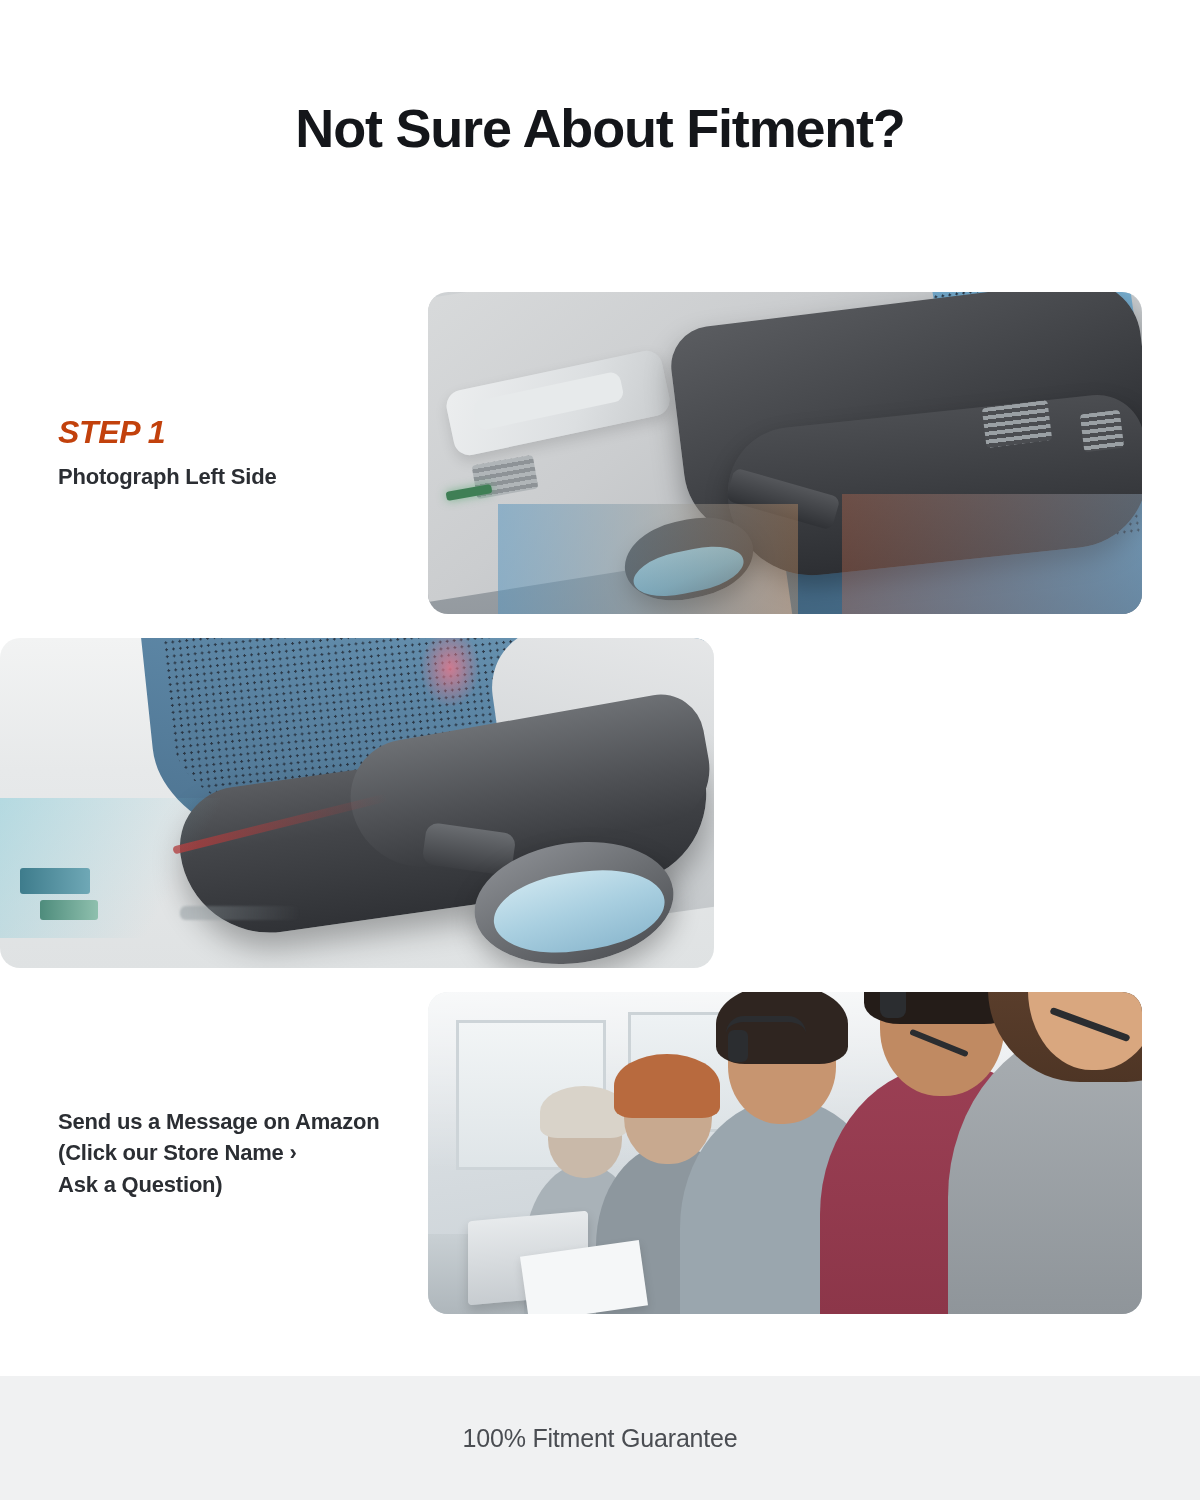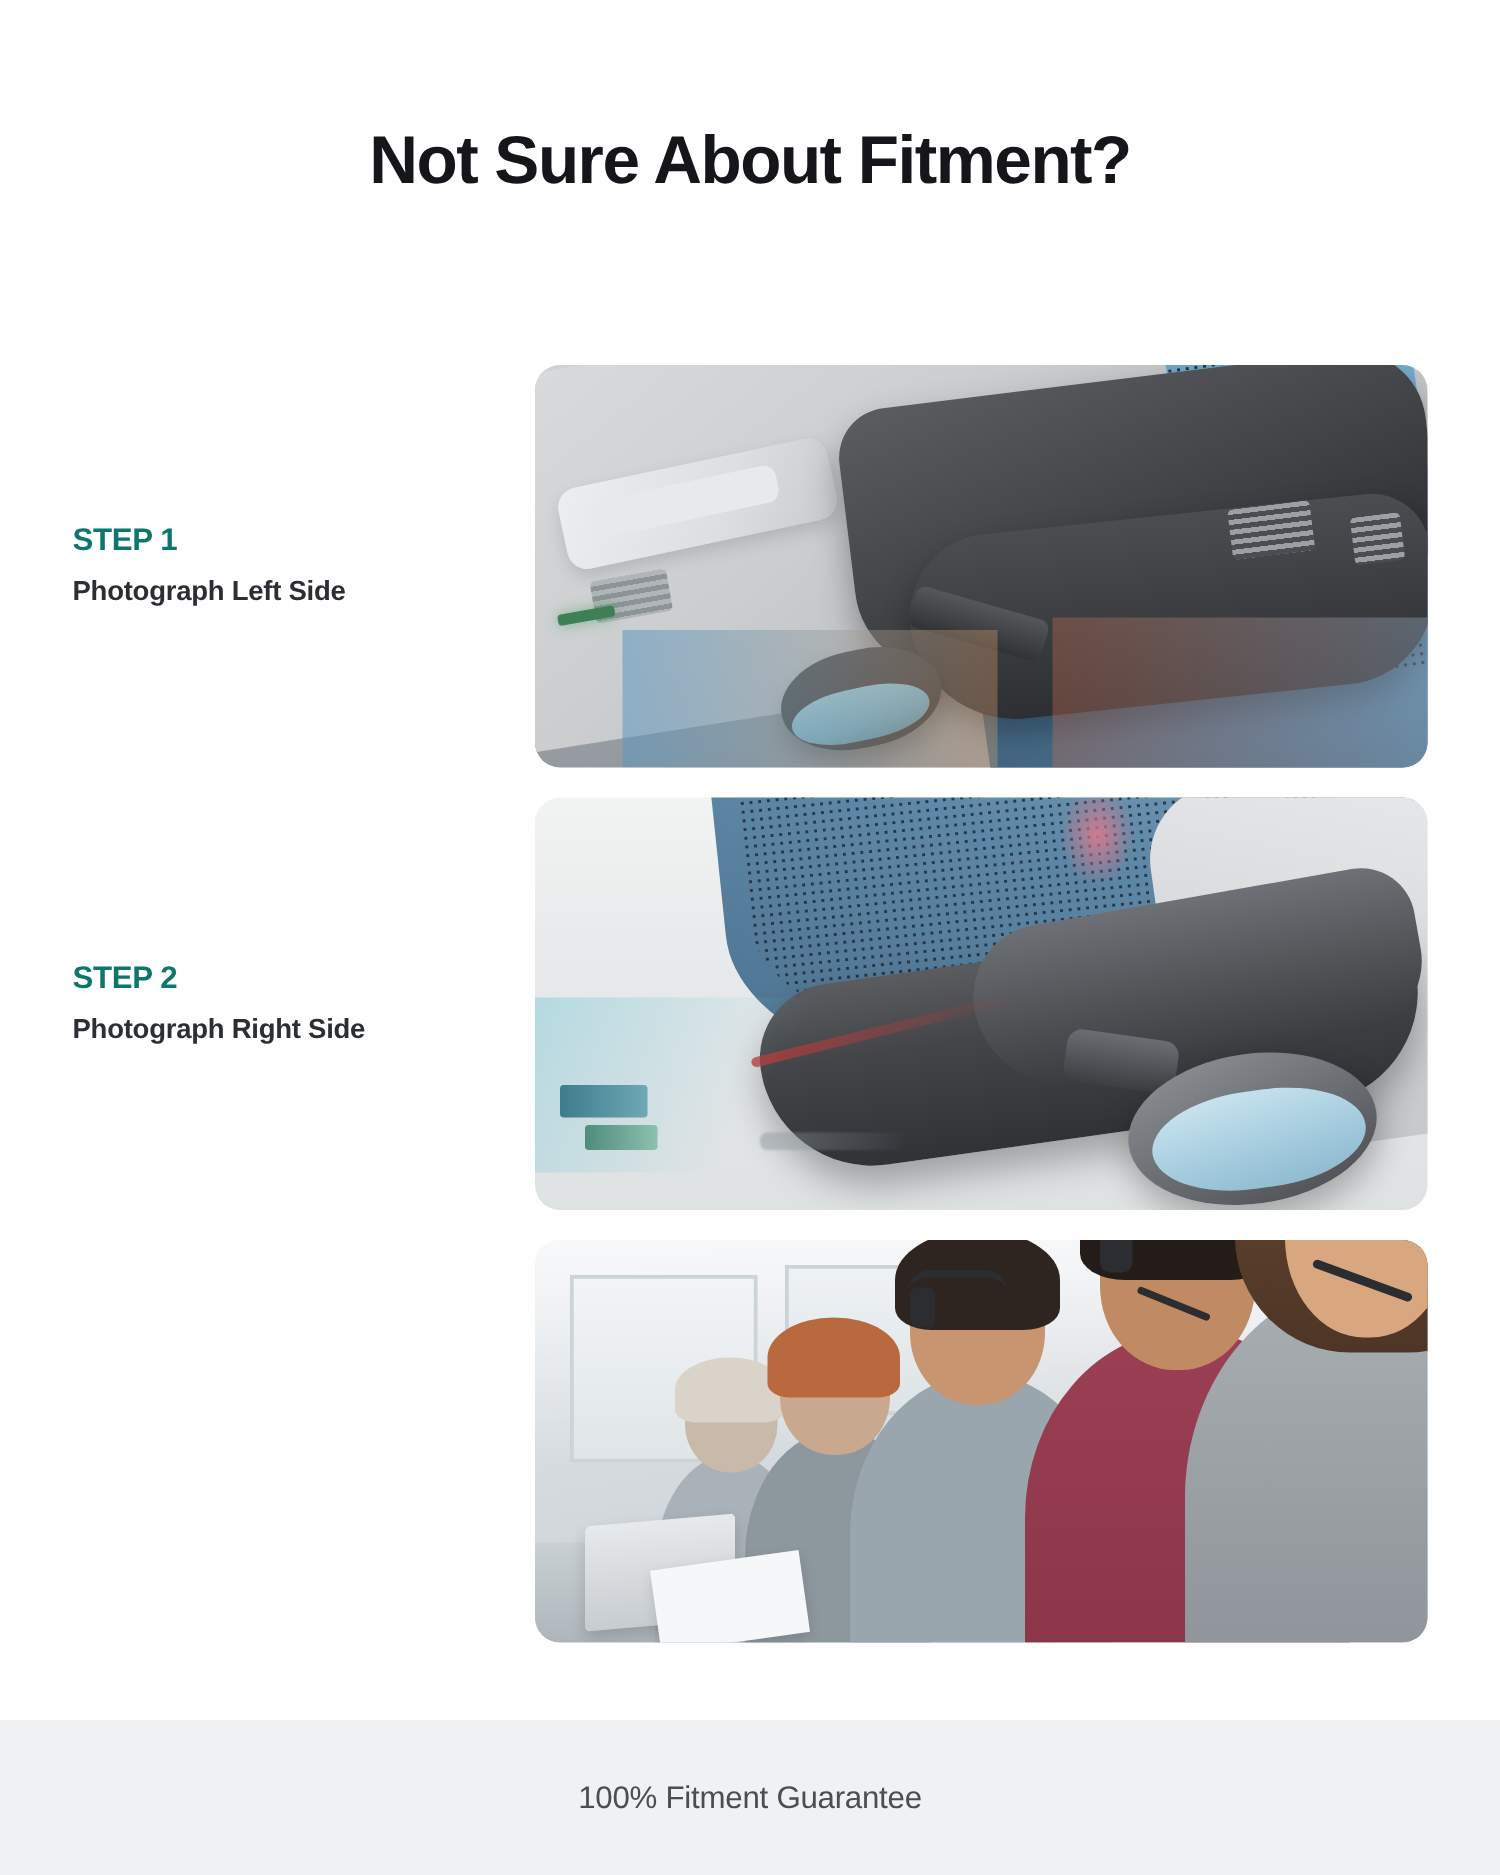--- a/index.html
+++ b/index.html
@@ -55,25 +55,26 @@
     align-items: center;
     margin-bottom: 24px;
   }
 
   .step-text {
     width: 428px;
     padding-left: 58px;
     padding-right: 10px;
   }
   .step-label {
-    font-size: 25px;
+    font-size: 32px;
     font-weight: 700;
-    color: #0f766e;
+    color: #c2410c;
     letter-spacing: -0.3px;
     margin-bottom: 10px;
+    font-style: italic;
   }
   .step-desc {
     font-size: 22px;
     font-weight: 700;
     color: #2b2e33;
     letter-spacing: -0.2px;
     line-height: 1.42;
   }
   .step-desc .line { display: block; }
 
@@ -366,45 +367,44 @@
         <div class="grill"></div>
         <div class="grill2"></div>
         <div class="stem"></div>
         <div class="mirror"></div>
         <div class="bg-left"></div>
         <div class="bg-right"></div>
       </div>
     </div>
 
     <div class="step-row">
-      <div class="step-text">
-        <div class="step-label">STEP 2</div>
-        <div class="step-desc">
-          <span class="line">Photograph Right Side</span>
-        </div>
-      </div>
       <div class="step-media tall img2">
         <div class="glass2"></div>
         <div class="frit2"></div>
         <div class="pinkblob"></div>
         <div class="headliner2"></div>
         <div class="housing-b"></div>
         <div class="housing-b2"></div>
         <div class="redline"></div>
         <div class="stem2"></div>
         <div class="mirror2"></div>
         <div class="tealstrip"></div>
         <div class="signs"></div>
         <div class="signs2"></div>
         <div class="blurtext"></div>
       </div>
     </div>
 
     <div class="step-row">
       <div class="step-text">
+        <div class="step-desc">
+          <span class="line">Send us a Message on Amazon</span>
+          <span class="line">(Click our Store Name ›</span>
+          <span class="line">Ask a Question)</span>
+        </div>
       </div>
       <div class="step-media img3">
         <div class="room-light"></div>
         <div class="window"></div>
         <div class="window2"></div>
         <div class="bokeh"></div>
         <div class="desk"></div>
 
         <div class="p p1"></div>
         <div class="head h1"></div>

